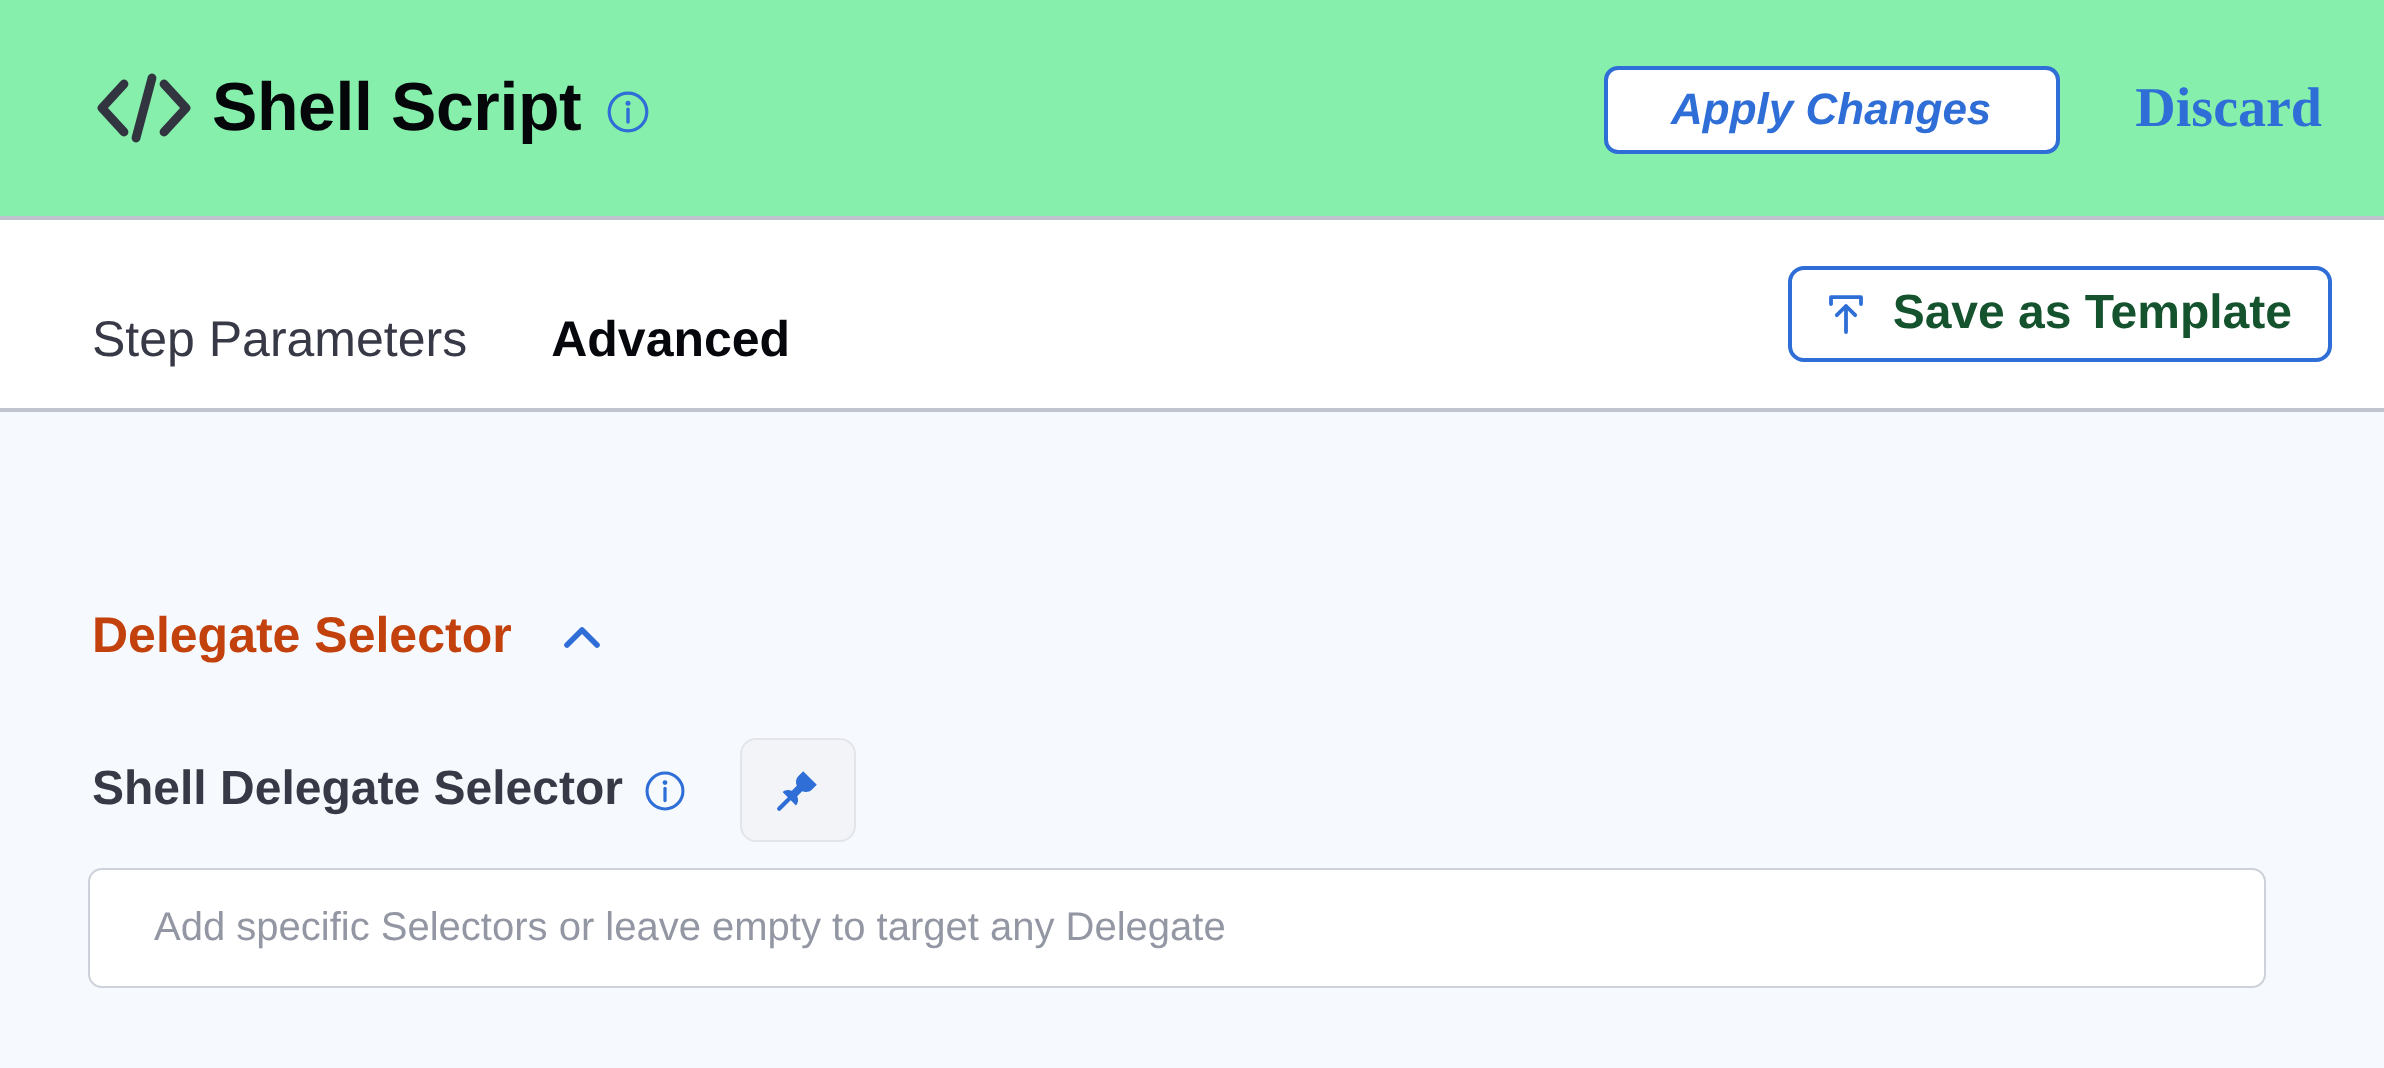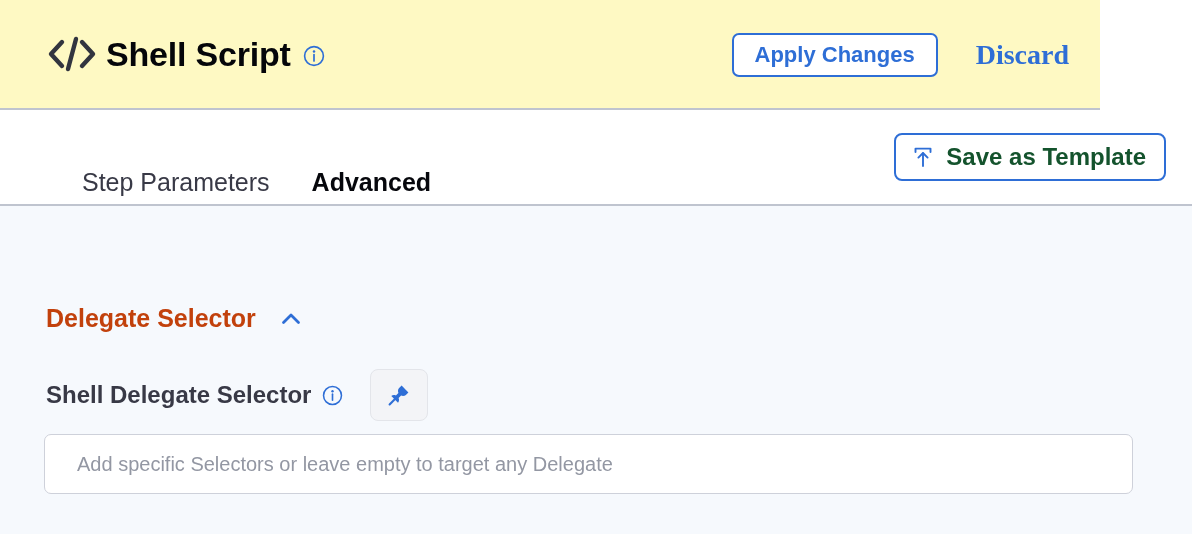--- a/index.html
+++ b/index.html
@@ -20,23 +20,23 @@
     width: 1192px;
     height: 534px;
     background: #ffffff;
   }
 
   
   .header {
     position: absolute;
     left: 0;
     top: 0;
-    width: 1100px;
+    width: 1192px;
     height: 110px;
-    background: #fef9c3;
+    background: #86efac;
     border-bottom: 2px solid #bfc4cf;
     box-sizing: border-box;
     display: flex;
     align-items: center;
   }
   .header-left {
     display: flex;
     align-items: center;
     margin-left: 44px;
   }
@@ -71,35 +71,36 @@
   .header-right {
     position: absolute;
     right: 0;
     top: 0;
     height: 110px;
     display: flex;
     align-items: center;
   }
   .btn-outline {
     height: 44px;
-    padding: 0 21px;
+    padding: 0 32px;
     border: 2px solid #2e6ed6;
     border-radius: 7px;
     background: #ffffff;
     color: #2e6ed6;
     font-family: "Liberation Sans", sans-serif;
     font-size: 22px;
     font-weight: bold;
     line-height: 40px;
     white-space: nowrap;
     cursor: pointer;
     box-sizing: border-box;
     display: inline-flex;
     align-items: center;
     justify-content: center;
+    font-style: italic;
   }
   .btn-link {
     color: #2e6ed6;
     font-size: 28px;
     font-weight: bold;
     background: none;
     border: none;
     cursor: pointer;
     font-family: Liberation Serif, serif;
     padding: 0;
@@ -115,25 +116,24 @@
     top: 110px;
     width: 1192px;
     height: 96px;
     background: #ffffff;
     border-bottom: 2px solid #bfc4cf;
     box-sizing: border-box;
   }
   .tabs {
     position: absolute;
     left: 46px;
-    top: 12px;
+    top: 0;
     height: 120px;
     display: flex;
     align-items: stretch;
-    margin-left: 36px;
   }
   .tab {
     display: flex;
     align-items: center;
     font-size: 25px;
     color: #383946;
     font-weight: normal;
     padding: 0 0 0 0;
     margin-right: 34px;
     cursor: pointer;

